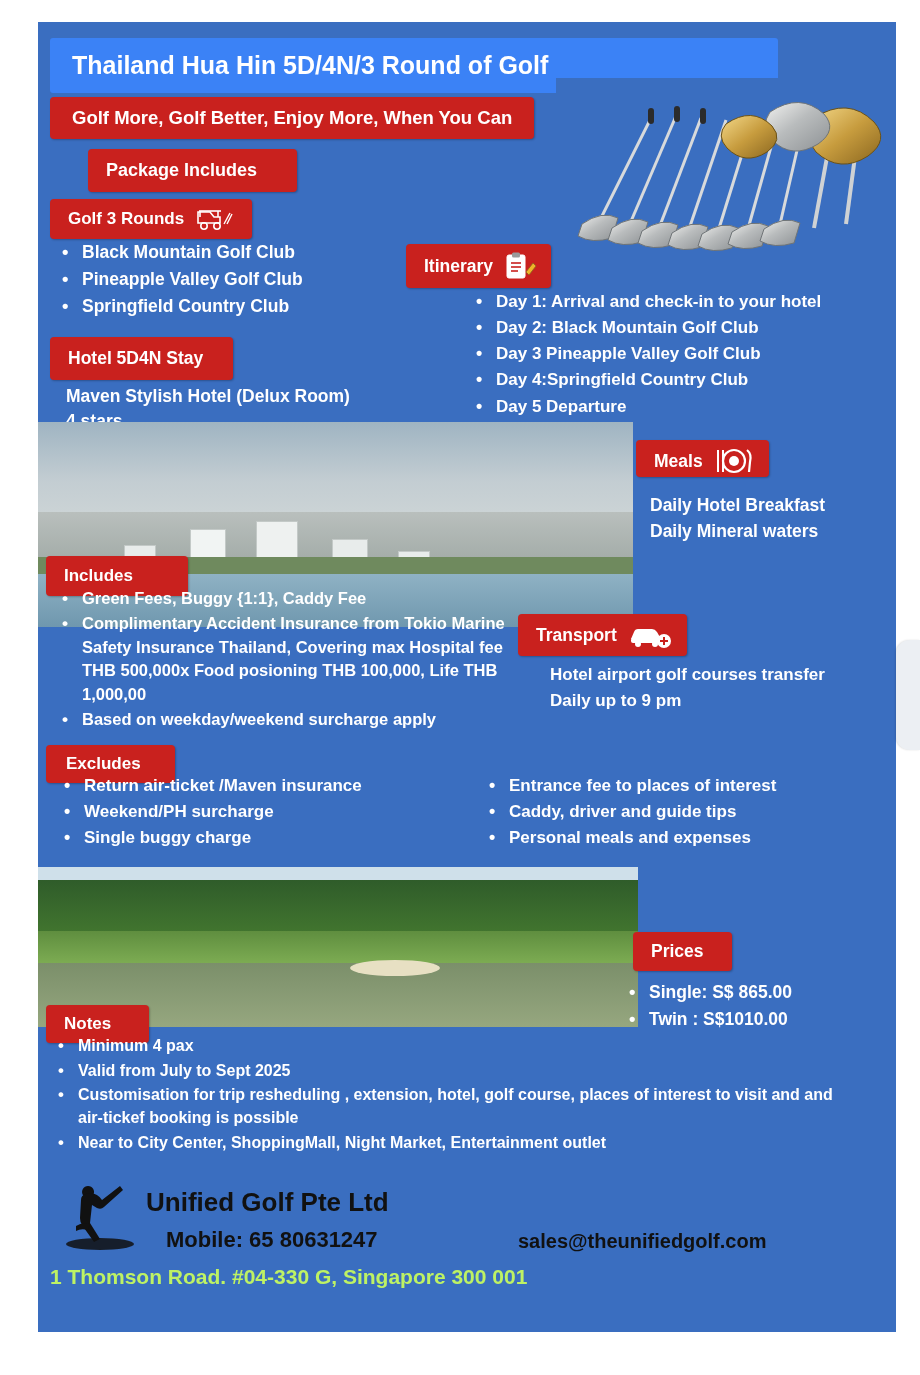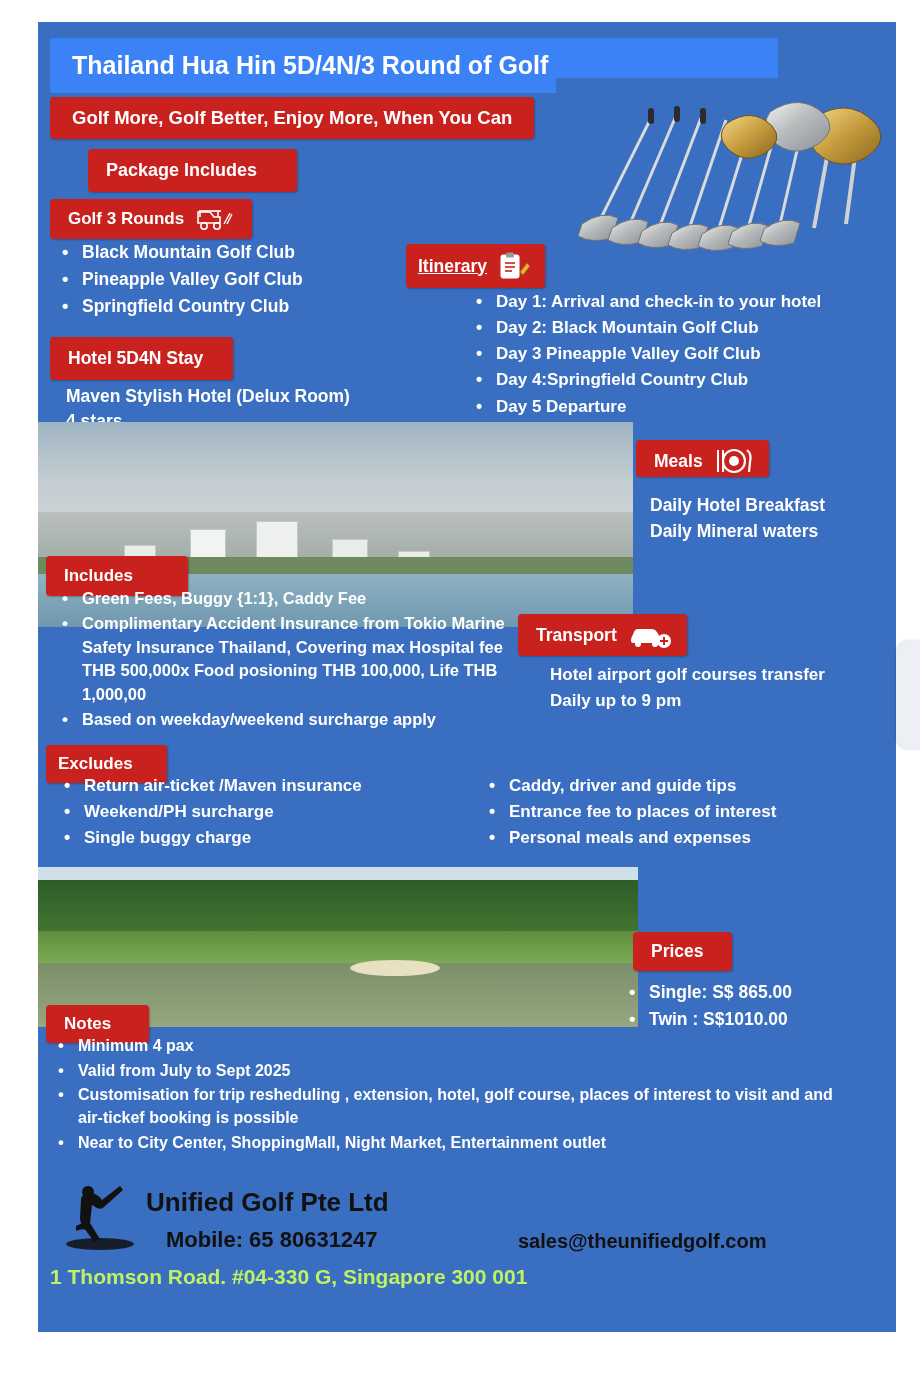--- a/index.html
+++ b/index.html
@@ -103,38 +103,37 @@
     top: 534px;
     font-size: 17px;
     padding: 10px 55px 10px 18px;
   }
 
   .excludes-tag {
     position: absolute;
     left: 8px;
     top: 723px;
     font-size: 17px;
-    padding: 9px 34px 9px 12px;
+    padding: 9px 34px 9px 20px;
   }
 
   .notes-tag {
     position: absolute;
     left: 8px;
     top: 983px;
     font-size: 17px;
     padding: 9px 38px 9px 18px;
   }
 
   .itinerary-tag {
     position: absolute;
     left: 368px;
     top: 222px;
     font-size: 17.5px;
-    padding: 8px 14px 8px 12px;
-    text-decoration: underline;
+    padding: 8px 14px 8px 18px;
   }
 
   .meals-tag {
     position: absolute;
     left: 598px;
     top: 418px;
     font-size: 17.5px;
     padding: 7px 14px 2px 18px;
   }
 
@@ -573,22 +572,22 @@
 
   <div class="tag excludes-tag">
     <span>Excludes</span>
   </div>
   <ul class="bullets excludes-left">
     <li>Return air-ticket /Maven insurance</li>
     <li>Weekend/PH surcharge</li>
     <li>Single buggy charge</li>
   </ul>
   <ul class="bullets excludes-right">
+    <li>Entrance fee to places of interest</li>
     <li>Caddy, driver and guide tips</li>
-    <li>Entrance fee to places of interest</li>
     <li>Personal meals and expenses</li>
   </ul>
 
   <div class="golf-photo">
     <div class="gp-sky"></div>
     <div class="gp-trees"></div>
     <div class="gp-fairway"></div>
     <div class="gp-water"></div>
     <div class="gp-bunker"></div>
   </div>

